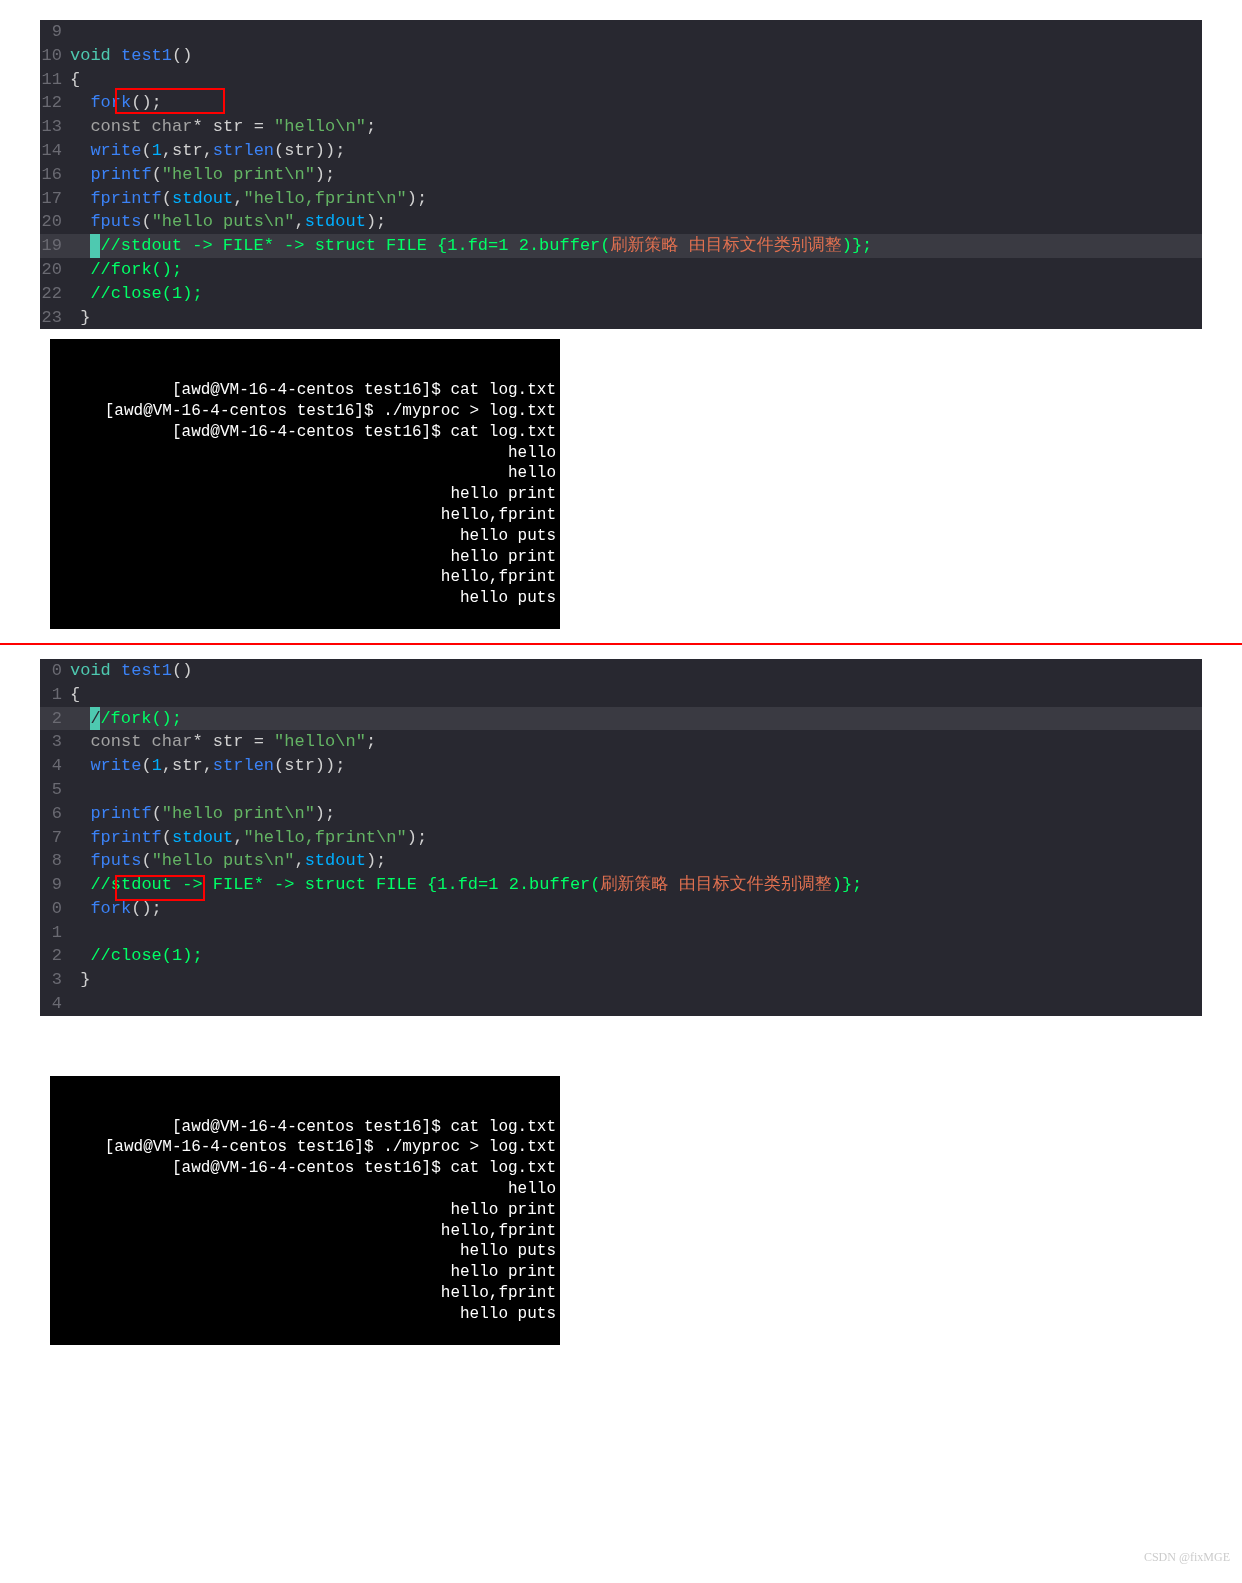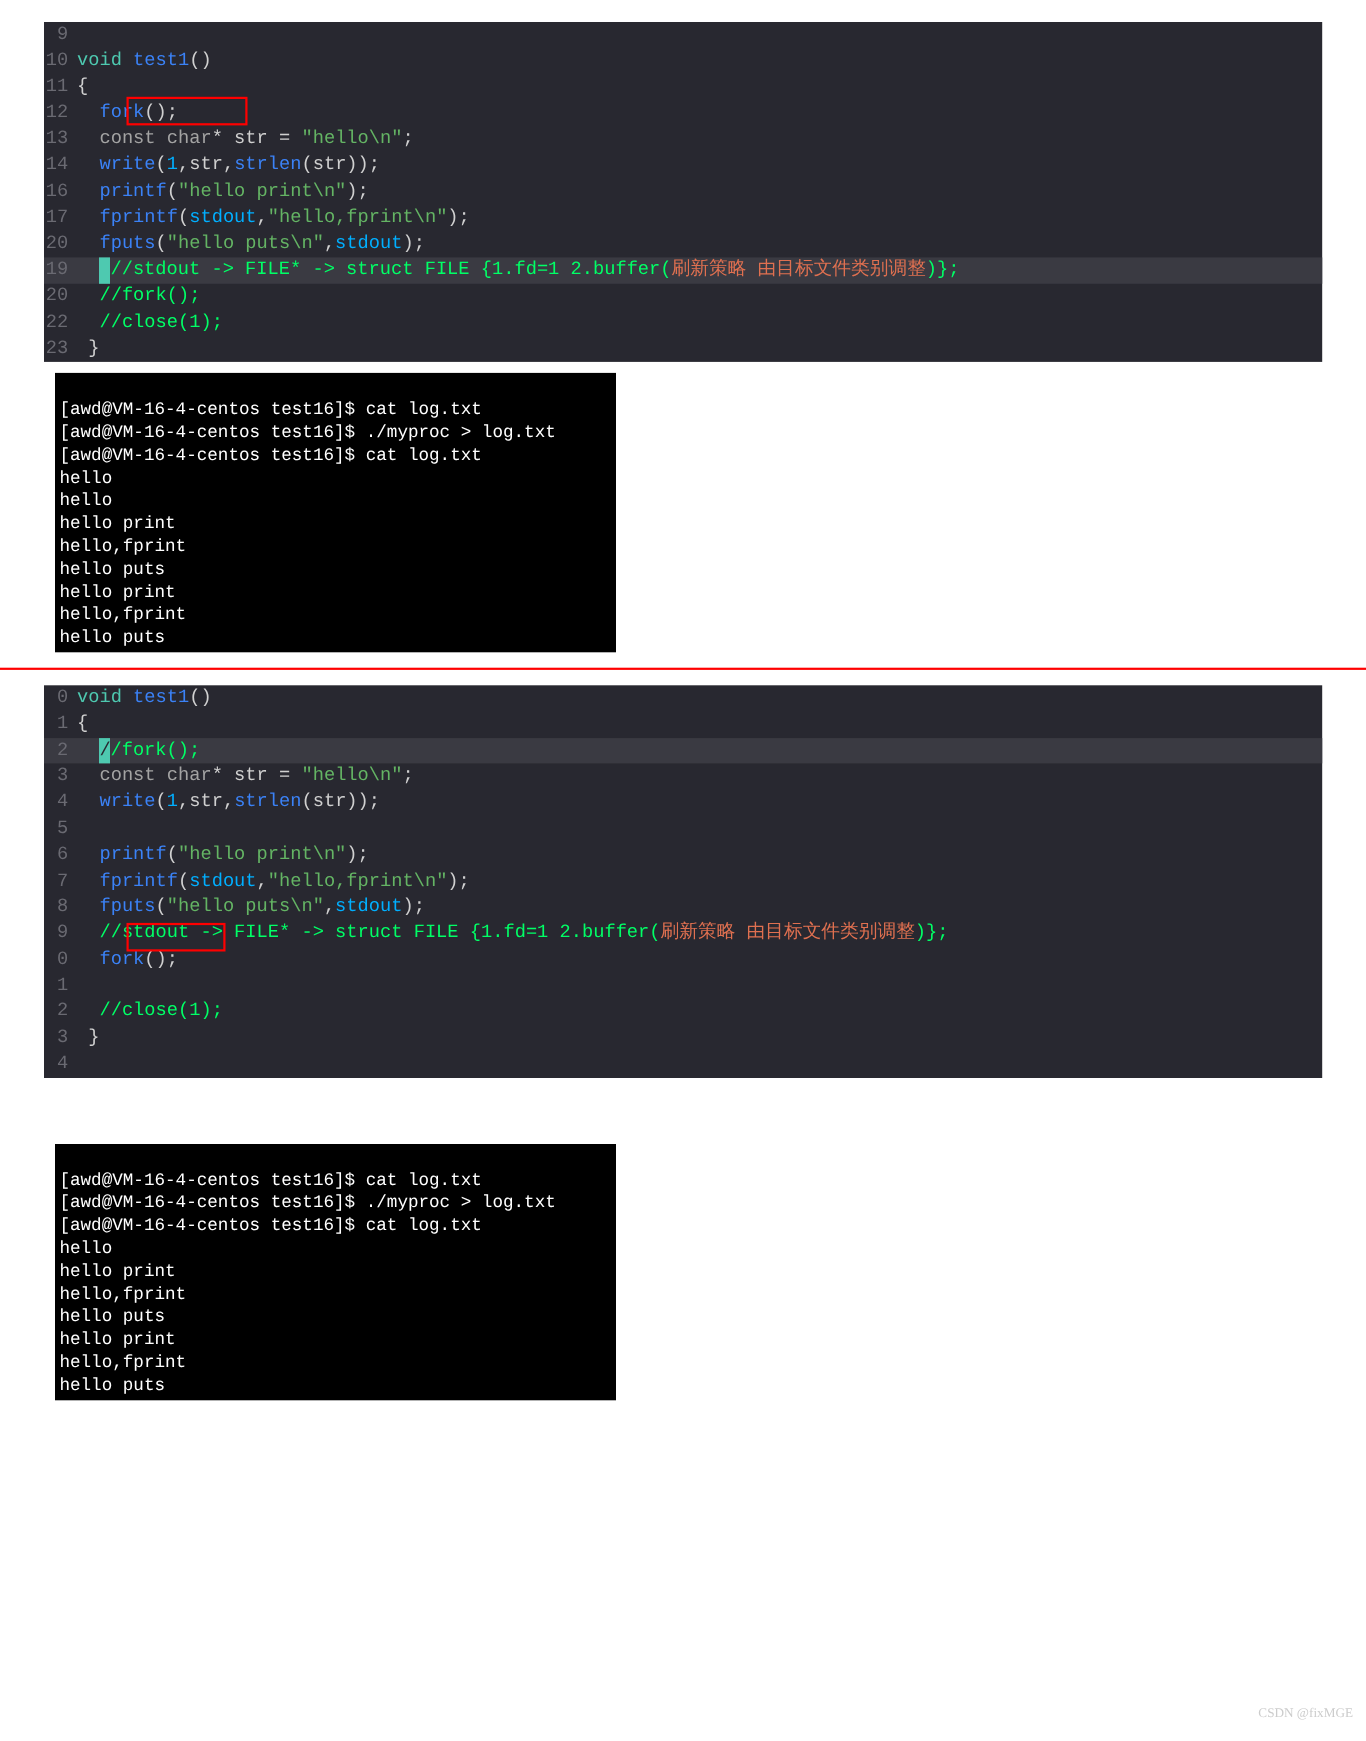--- a/index.html
+++ b/index.html
@@ -60,21 +60,22 @@
     pointer-events: none;
   }
   .terminal {
     background: #000000;
     color: #ffffff;
     font-size: 16px;
     line-height: 1.3;
     white-space: pre;
     margin: 0 40px 10px 50px;
     width: 510px;
-    padding: 2px 0;
+    padding: 20px 0;
+    text-align: right;
   }
   .term-line { padding: 0 4px; }
   .divider {
     border: none;
     border-top: 2px solid #ff0000;
     margin: 14px 0;
     width: 100%;
   }
   .spacer-v { height: 50px; }
   .watermark {

